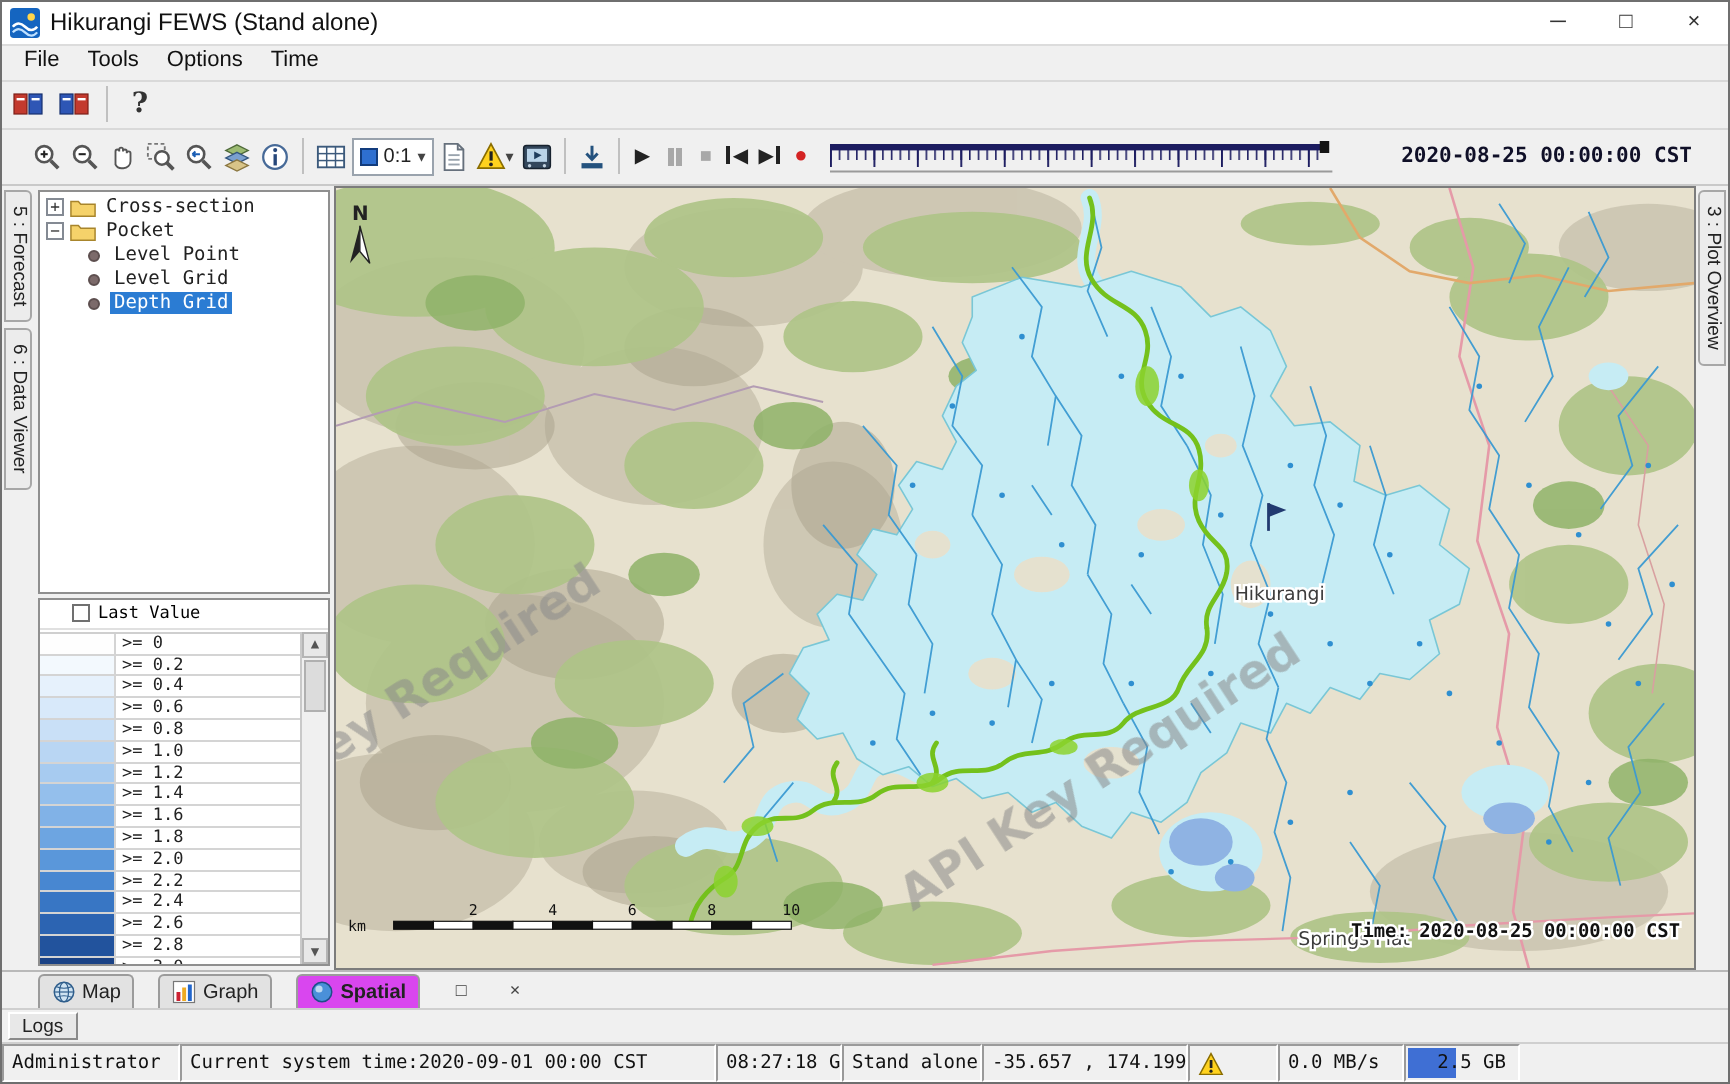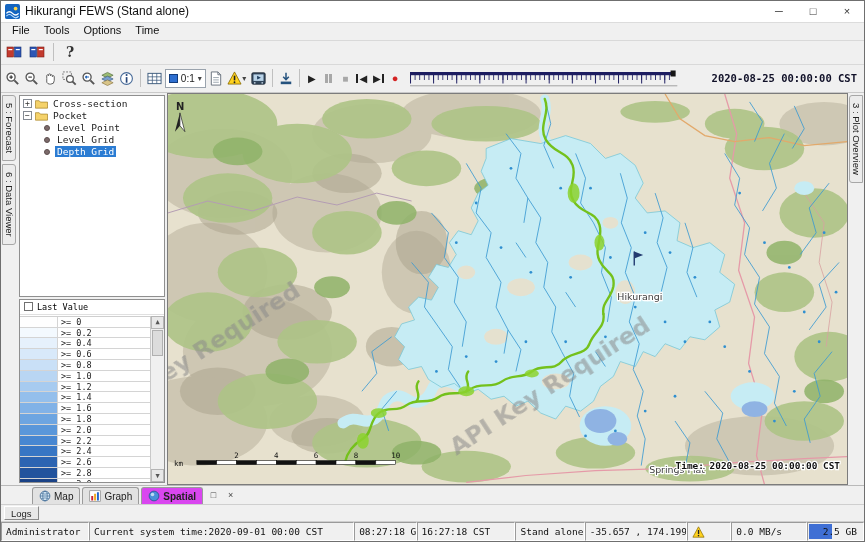--- a/index.html
+++ b/index.html
@@ -17,21 +17,21 @@
             font-size:11px; color:#333; }
 
   
   #menubar { height:18px; background:#f0f0f0; display:flex; align-items:flex-start; padding-left:4px;
              border-bottom:1px solid #d9d9d9; }
   .menuitem { font-size:11px; padding:1px 7px; color:#111; }
 
   
   #toolbar1 { height:24px; display:flex; align-items:center; padding:0 3px; gap:3px;
               border-bottom:1px solid #d9d9d9; }
-  #toolbar2 { height:28px; display:flex; align-items:center; padding:0 3px; gap:2px;
+  #toolbar2 { height:28px; display:flex; align-items:center; padding:0 14px; gap:2px;
               border-bottom:1px solid #c9c9c9; }
   .tbtn { width:20px; height:20px; border:1px solid transparent; background:transparent;
           display:flex; align-items:center; justify-content:center; }
   .tbtn.nar { width:17px; }
   .sep { width:1px; height:18px; background:#c0c0c0; margin:0 3px; }
   .qmark { font-size:14px; font-weight:bold; color:#333; font-family:"DejaVu Serif",serif; }
   .combo { height:19px; display:flex; align-items:center; gap:3px; border:1px solid #9aa3ad;
            background:#fff; padding:0 3px; font-size:10px; color:#222; }
   .combo .cic { width:9px; height:9px; background:#2e6fd0; border:1px solid #123c7d; }
   .combo .dd { font-size:8px; color:#444; }
@@ -60,38 +60,38 @@
   .trow.child { padding-left:22px; }
   .texp { width:9px; height:9px; border:1px solid #848a93; background:#fff; font-size:8px;
           line-height:7px; text-align:center; margin:0 3px 0 1px; color:#333; }
   .tfold { width:13px; height:11px; margin-right:3px; }
   .tdot { width:6px; height:6px; border-radius:50%; background:#7c6a6a; margin-right:5px; border:1px solid #5d4f4f; }
   .tlabel { color:#222; padding:0 2px; }
   .trow.sel .tlabel { background:#2b7cd3; color:#fff; }
 
   #legend-box { flex:1 1 auto; background:#fff; border:1px solid #8f8f8f; position:relative;
                 font-family:"DejaVu Sans Mono",monospace; font-size:8.5px; overflow:hidden; }
-  #legend-title { height:15px; display:flex; align-items:center; gap:4px; padding-left:4px;
+  #legend-title { height:15px; display:flex; align-items:center; gap:4px; padding-left:16px;
                   border-bottom:1px solid #e0e0e0; }
   .chk { width:9px; height:9px; border:1px solid #707070; background:#fff; }
   #legend-rows { position:absolute; top:16px; left:0; right:14px; bottom:0; border-top:1px solid #cfcfcf; }
   .lrow { display:flex; height:10.8px; border-bottom:1px solid #d4d4d4; }
   .lswatch { width:38px; border-right:1px solid #d4d4d4; }
   .lval { flex:1; padding-left:3px; color:#222; line-height:10.5px; }
   #legend-sb { position:absolute; top:16px; right:0; bottom:0; width:14px; background:#f0f0f0;
                border-left:1px solid #c9c9c9; display:flex; flex-direction:column; align-items:center; }
   .sbbtn { width:13px; height:13px; font-size:7px; color:#555; background:#e8e8e8; border:1px solid #b5b5b5;
            display:flex; align-items:center; justify-content:center; }
   .sbthumb { width:11px; height:26px; background:#dcdcdc; border:1px solid #b0b0b0; margin-top:1px; }
 
   #map-wrap { flex:1 1 auto; border:1px solid #7c7c7c; position:relative; min-width:0; }
   #mapsvg { display:block; width:100%; height:100%; }
 
   
-  #bottom-tabs { height:19px; display:flex; align-items:flex-end; padding-left:31px; gap:2px;
+  #bottom-tabs { height:19px; display:flex; align-items:flex-end; padding-left:18px; gap:12px;
                  background:#f0f0f0; border-top:1px solid #b9b9b9; }
   .btab { height:17px; display:flex; align-items:center; gap:3px; padding:0 6px; font-size:10px;
           color:#222; background:#e2e2e2; border:1px solid #9b9b9b; border-bottom:none;
           border-radius:3px 3px 0 0; }
   .btab.sel { background:#d946ef; font-weight:bold; }
   .tabctl { width:13px; height:13px; display:flex; align-items:center; justify-content:center;
             font-size:9px; color:#444; margin-left:2px; align-self:center; }
   #logs-row { height:17px; background:#f0f0f0; display:flex; align-items:center; padding-left:3px;
               border-top:1px solid #cfcfcf; }
   #logs-btn { height:14px; padding:0 6px; font-size:9.5px; background:#e8e8e8;
@@ -675,30 +675,29 @@
   </div>
 
   <div id="logs-row">
     <button id="logs-btn">Logs</button>
   </div>
 
   <div id="statusbar">
     <div class="scell" style="width:89px">Administrator</div>
     <div class="scell" style="width:268px">Current system time:2020-09-01 00:00 CST</div>
     <div class="scell" style="width:63px">08:27:18 GMT</div>
-    <div class="scell" style="width:100px">16:27:18 CST</div>
     <div class="scell" style="width:70px">Stand alone</div>
     <div class="scell" style="width:103px">-35.657 , 174.199</div>
     <div class="scell" style="width:45px">
       <svg width="13" height="12" viewBox="0 0 16 15">
         <path d="M8 1 L15 14 H1 Z" fill="#ffd21e" stroke="#8a6d00" stroke-width="0.9"></path>
         <rect x="7.2" y="5" width="1.7" height="5" fill="#222"></rect>
         <circle cx="8" cy="12" r="1" fill="#222"></circle>
       </svg>
     </div>
-    <div class="scell" style="width:76px">0.0 MB/s</div>
+    <div class="scell" style="width:63px">0.0 MB/s</div>
     <div class="scell" id="sc-mem" style="width:58px">
       <span class="fill"></span>
       <span class="txt">2.5 GB</span>
     </div>
   </div>
 
 </div>
 
 </body></html>

